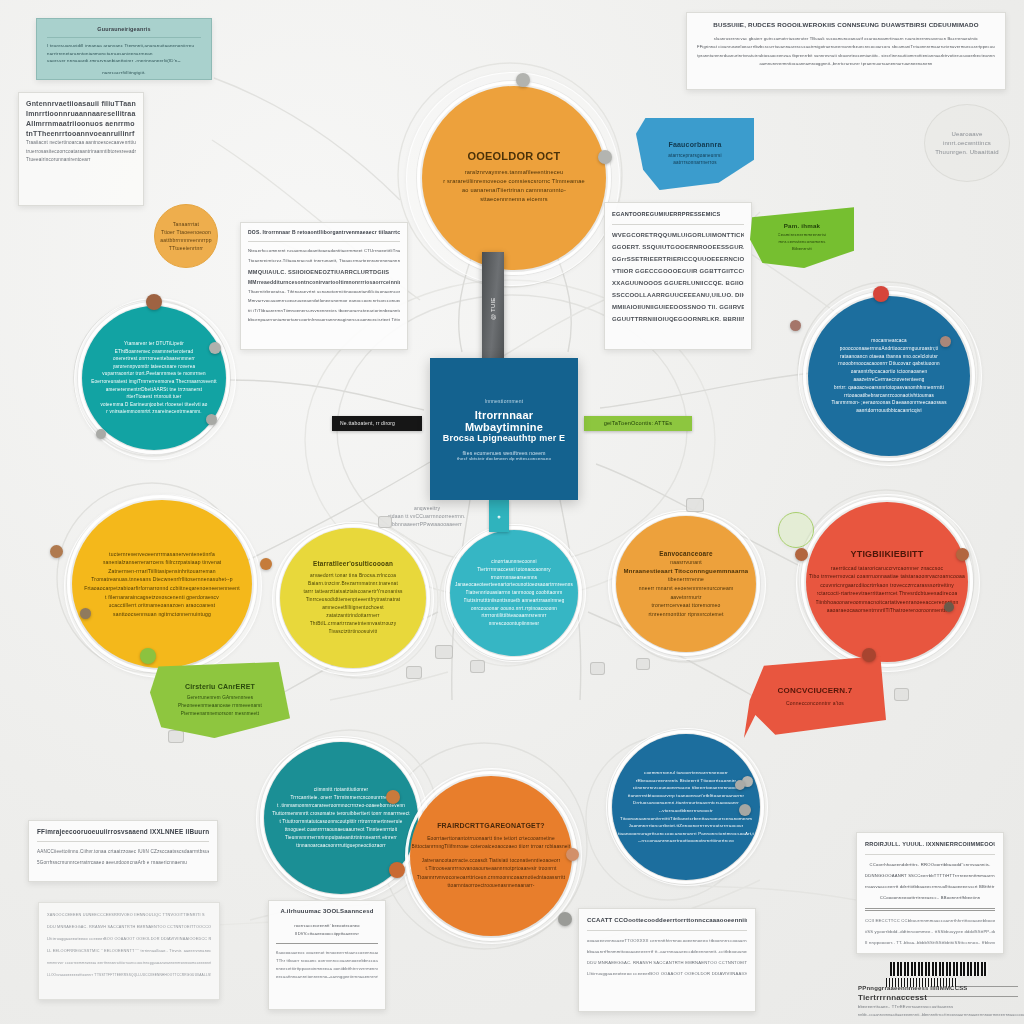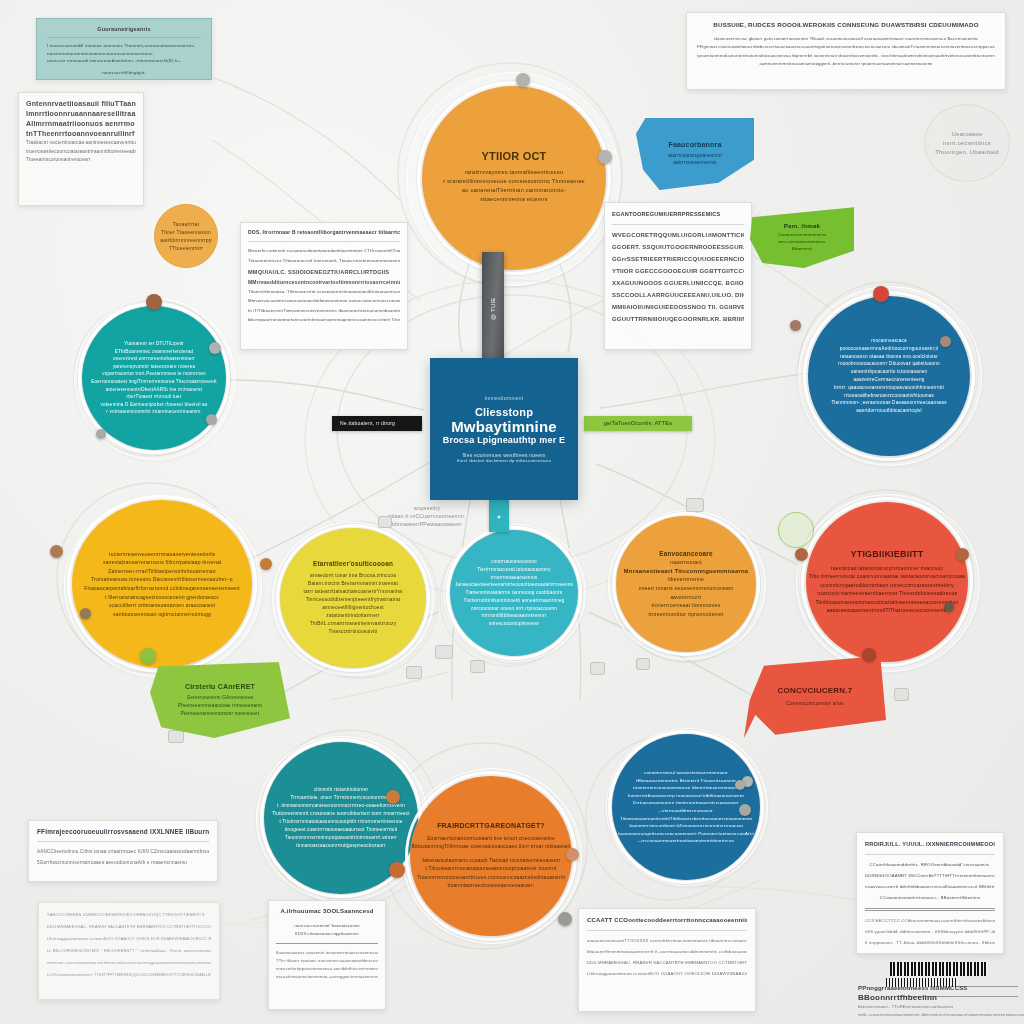--- a/index.html
+++ b/index.html
@@ -187,21 +187,21 @@
 
   <div class="ghost" style="left:392px;top:494px;width:70px;height:44px;background:transparent;border:none;font-size:5px;line-height:8px;">
     <span class="t">anqweeitry</span>
     <span class="t">rtdaan tt  vvCCuarrnnoorreerrnn.</span>
     <span class="t">bbnnaaeerrPPwwaaooaaeerr</span>
   </div>
 
   <div class="halo" style="left:406px;top:72px;width:212px;height:212px;"></div>
   <div class="circ" style="left:422px;top:86px;width:184px;height:184px;background:#eda13c;color:#4b3209;font-size:5.6px;line-height:9px;">
     <div class="ring" style="inset:-5px;"></div>
-    <span class="t b" style="font-size:11px;margin-bottom:7px;">YTIIOR  OCT</span>
+    <span class="t b" style="font-size:11px;margin-bottom:7px;">OOEOLDOR  OCT</span>
     <span class="t">raralznrvaymres.tanmafileeentineceu</span>
     <span class="t">r  srararetiliinremoveooe  comsiescsrornc Tlmmeamae</span>
     <span class="t">ao  uanarenaiTiiertrinan camnnaronnto-</span>
     <span class="t">sttaecennrnenna eicemrs</span>
   </div>
 
   <div class="halo" style="left:74px;top:298px;width:160px;height:160px;"></div>
   <div class="circ" style="left:82px;top:306px;width:144px;height:144px;background:#12a3a3;color:#fff;font-size:4.6px;line-height:7.6px;">
     <div class="ring" style="inset:-4px;"></div>
     <span class="t">Ytamarenr  ter  DTUTiLipetir</span>
@@ -459,22 +459,22 @@
     <span class="t ln">iiSS  yyoorrbbdd..ddttnnoommee..  ttSSbbuuyyee  ddddSSttPP..ddddooss''..ssttoorraannoorr</span>
     <span class="t ln">II  nnppoooorr..  TT..bbaa..bbbbSSttSSttbbttiiSSttccnnoo..  ffbbvvrraaccddaaaavv</span>
   </div>
 
   <div class="vtab" style="left:482px;top:252px;width:22px;height:114px;font-size:6px;">
     <span class="t">@ TUIERBETENTRO G</span>
   </div>
 
   <div id="hero" style="left:430px;top:358px;width:148px;height:142px;">
     <span class="t" style="font-size:5px;color:#bcd6e6;margin-bottom:5px;">Innnestiornment</span>
-    <span class="t big" style="font-size:11px;">Cliesstonp</span>
-    <span class="t big" style="font-size:15px;">Mwbaytimnine</span>
+    <span class="t big" style="font-size:11px;">Itrorrnnaar</span>
+    <span class="t big" style="font-size:11px;">Mwbaytimnine</span>
     <span class="t big" style="font-size:9px;margin-bottom:7px;">Brocsa Lpigneauthtp mer E</span>
     <span class="t sub" style="font-size:5px;">flies ecumenues wesiftrees noeem</span>
     <span class="t sub" style="font-size:4.4px;">thecf sbtsteir dockmeen dp mttesconcenaeo</span>
   </div>
 
   <div class="tag tag-dark" style="left:332px;top:416px;width:90px;height:15px;font-size:5px;line-height:9px;">
     <span class="t">Ne.ttaboatent,  rr dirorg</span>
   </div>
   <div class="tag tag-green" style="left:584px;top:416px;width:108px;height:15px;font-size:5.6px;line-height:9px;text-align:center;">
     <span class="t">geiTaToenOcontis:  ATTEs</span>
@@ -525,18 +525,18 @@
 
   <div class="barcode" style="left:890px;top:962px;width:98px;height:14px;
        background:repeating-linear-gradient(90deg,#111 0 2px,#f0f0ee 2px 3px,#111 3px 5px,#f0f0ee 5px 7px);"></div>
   <div class="barcode" style="left:886px;top:978px;width:72px;height:9px;
        background:repeating-linear-gradient(90deg,#111 0 1px,#f0f0ee 1px 3px,#111 3px 4px,#f0f0ee 4px 6px);"></div>
   <div class="rule" style="left:946px;top:986px;width:72px;"></div>
   <div class="rule" style="left:900px;top:996px;width:118px;"></div>
 
   <div style="position:absolute;left:858px;top:984px;width:166px;z-index:8;font-size:5px;line-height:9px;color:#3a3a3a;">
     <span class="t b" style="font-size:6px;">PPnnggrraaeennmeess   IIIIIMMCCSS</span>
-    <span class="t b" style="font-size:8px;">BBoonnrrtfhbeeiinn</span>
+    <span class="t b" style="font-size:8px;">Tiertrrrnnaccesst</span>
     <span class="t" style="font-size:4px;color:#70747a;">bbeeeerrttaaee..  TTrrEEvvrraaeessccuuttaaeess</span>
     <span class="t" style="font-size:3.6px;color:#70747a;">nnbb..ccaannvvnnaattaaeeeennrrii..bbnnnnttrrccttrroossaarrrnnaaeerrnnoorrnneerrnnaaccoouurrnn</span>
   </div>
 
 </div>
 
 </body></html>

